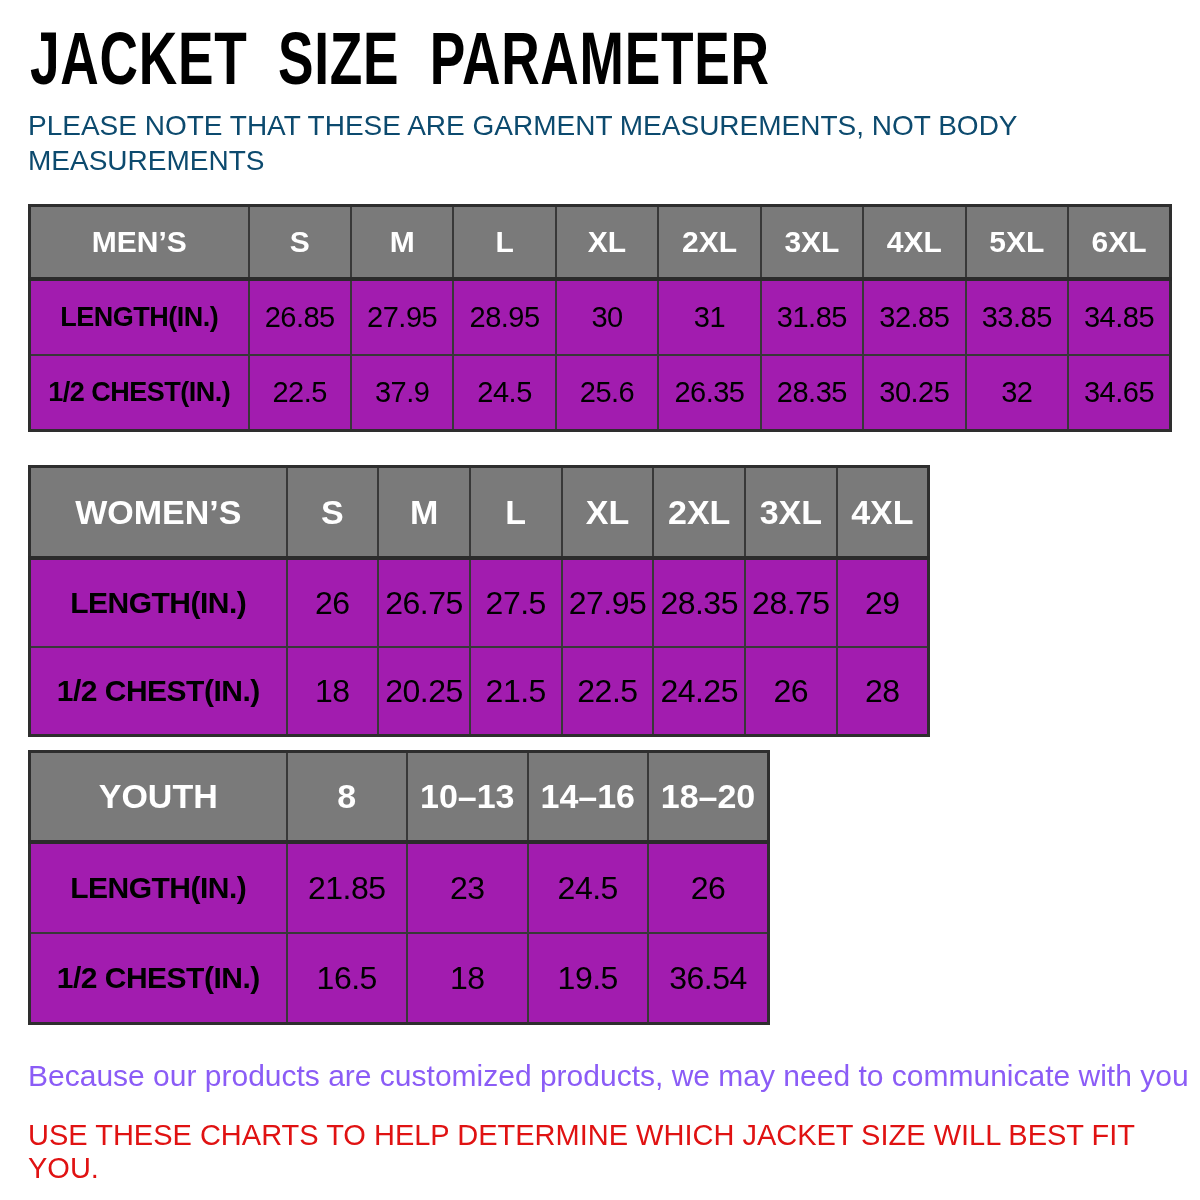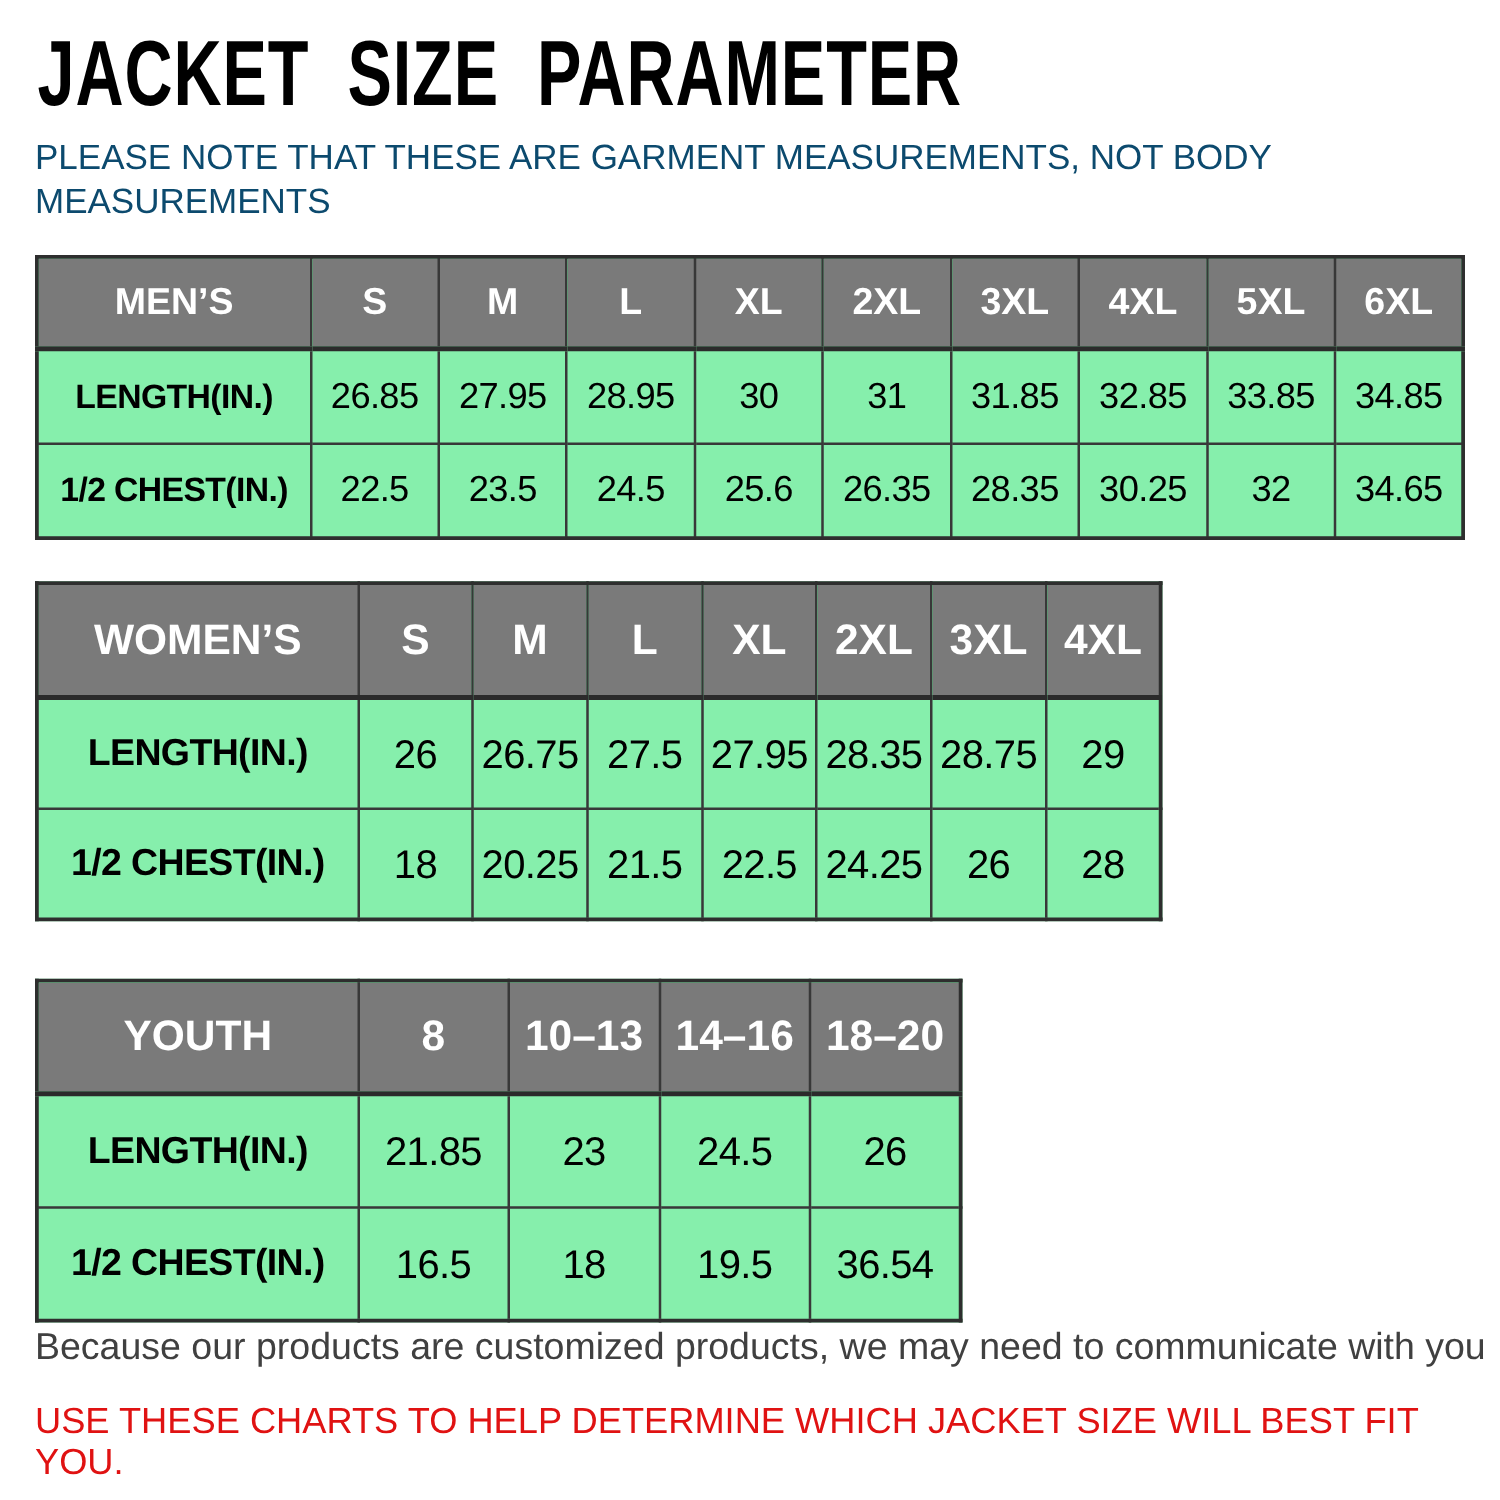--- a/index.html
+++ b/index.html
@@ -28,21 +28,21 @@
     margin-top:16px;
     color:#0c4a6e;
     font-size:28px;
     line-height:35px;
     font-weight:400;
     letter-spacing:0px;
   }
   table.size-table{
     border-collapse:collapse;
     table-layout:fixed;
-    background:#86efac;
+    background:#a21caf;
     border:3px solid #2e2e2e;
   }
   table.size-table th, table.size-table td{
     border:2px solid #383838;
     text-align:center;
     vertical-align:middle;
     padding:0;
     overflow:hidden;
   }
   table.size-table th{
@@ -62,27 +62,28 @@
   .mens td{height:73px;font-size:29px;}
   .mens td.label{font-size:27px;}
   .col-m0{width:219px;}
   
   .womens{width:902px;margin-top:33px;}
   .womens th{height:88px;font-size:34px;}
   .womens td{height:86px;font-size:32px;}
   .womens td.label{font-size:30px;}
   .col-w0{width:257px;}
   
-  .youth{width:742px;margin-top:46px;padding-left:33px;}
+  .youth{width:742px;margin-top:13px;padding-left:33px;}
   .youth th{height:87px;font-size:34px;}
   .youth td{height:88px;font-size:32px;}
   .youth td.label{font-size:30px;}
   .col-y0{width:257px;}
   .footer-para{
-    color:#404040;
+    margin-top:31px;
+    color:#8b5cf6;
     font-size:30px;
     line-height:39px;
     font-weight:400;
   }
   .footer-final{
     margin-top:24px;
     color:#e01212;
     font-size:29px;
     font-weight:400;
   }
@@ -125,21 +126,21 @@
         <td>30</td>
         <td>31</td>
         <td>31.85</td>
         <td>32.85</td>
         <td>33.85</td>
         <td>34.85</td>
       </tr>
       <tr>
         <td class="label">1/2 CHEST(IN.)</td>
         <td>22.5</td>
-        <td>23.5</td>
+        <td>37.9</td>
         <td>24.5</td>
         <td>25.6</td>
         <td>26.35</td>
         <td>28.35</td>
         <td>30.25</td>
         <td>32</td>
         <td>34.65</td>
       </tr>
     </tbody>
   </table>

